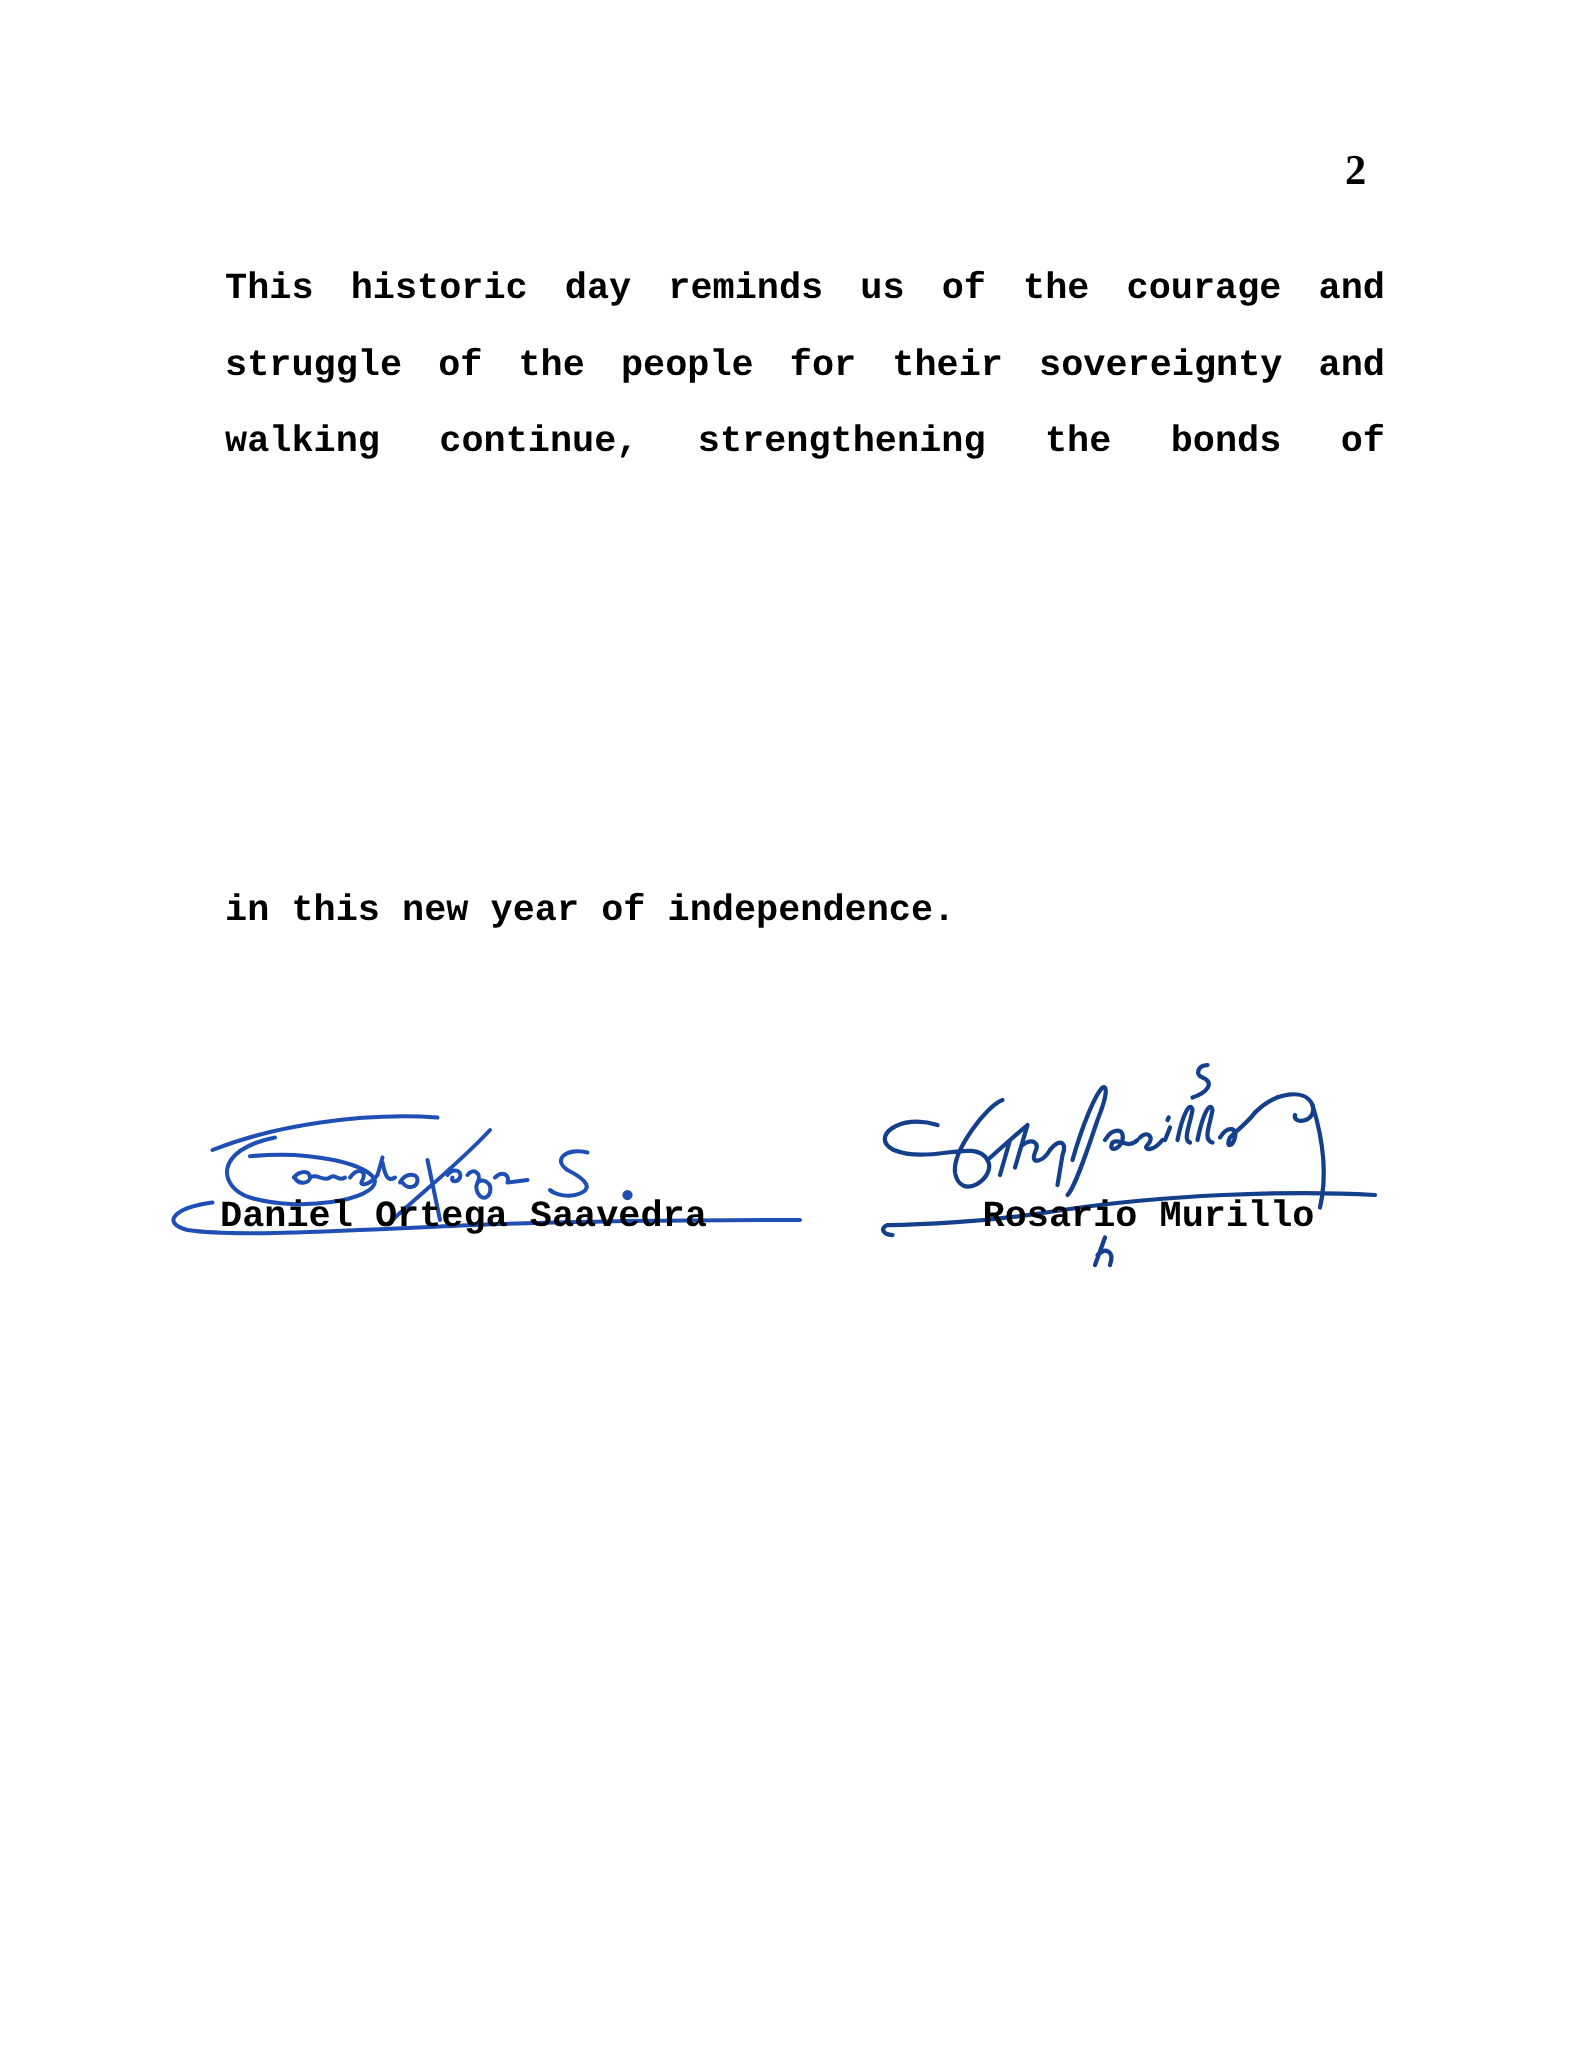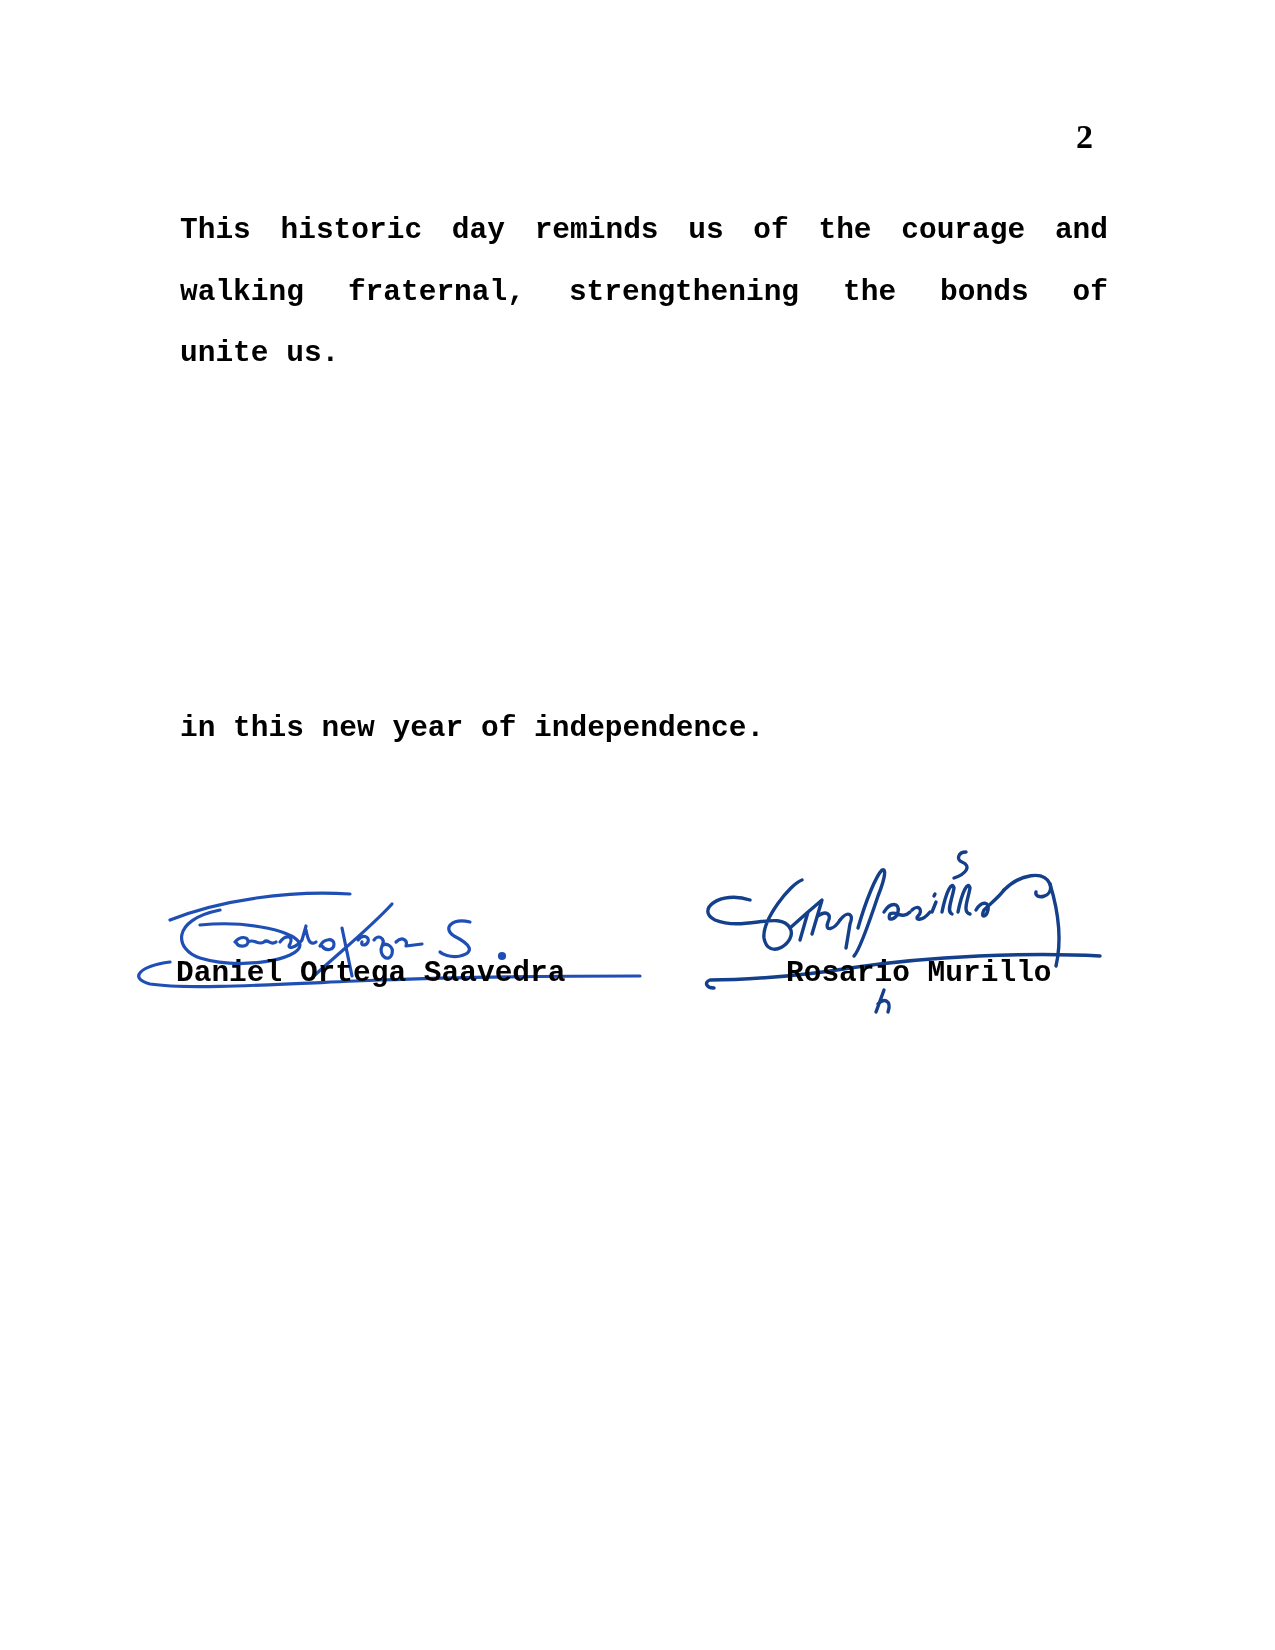--- a/index.html
+++ b/index.html
@@ -28,22 +28,22 @@
     #name2 { left: 786px; }
     .sig { position: absolute; pointer-events: none; }
   </style>
 </head>
 <body>
 
 <div class="page-number">2</div>
 
 <div id="p1" class="para">
   <span class="line">This historic day reminds us of the courage and</span>
-  <span class="line">walking fraternal, strengthening the bonds of</span>
-  <span class="line last">unite us.</span>
+  <span class="line">struggle of the people for their sovereignty and</span>
+  <span class="line">walking continue, strengthening the bonds of</span>
 </div>
 
 <div id="p2" class="para">
   <span class="line last">in this new year of independence.</span>
 </div>
 
 <svg class="sig" style="left:130px; top:880px;" width="560" height="110" viewBox="0 0 560 110">
   <g fill="none" stroke="#1f4fb5" stroke-width="3.2" stroke-linecap="round" stroke-linejoin="round">
 
     <path d="M40 40 C 90 20, 160 10, 220 14"></path>

